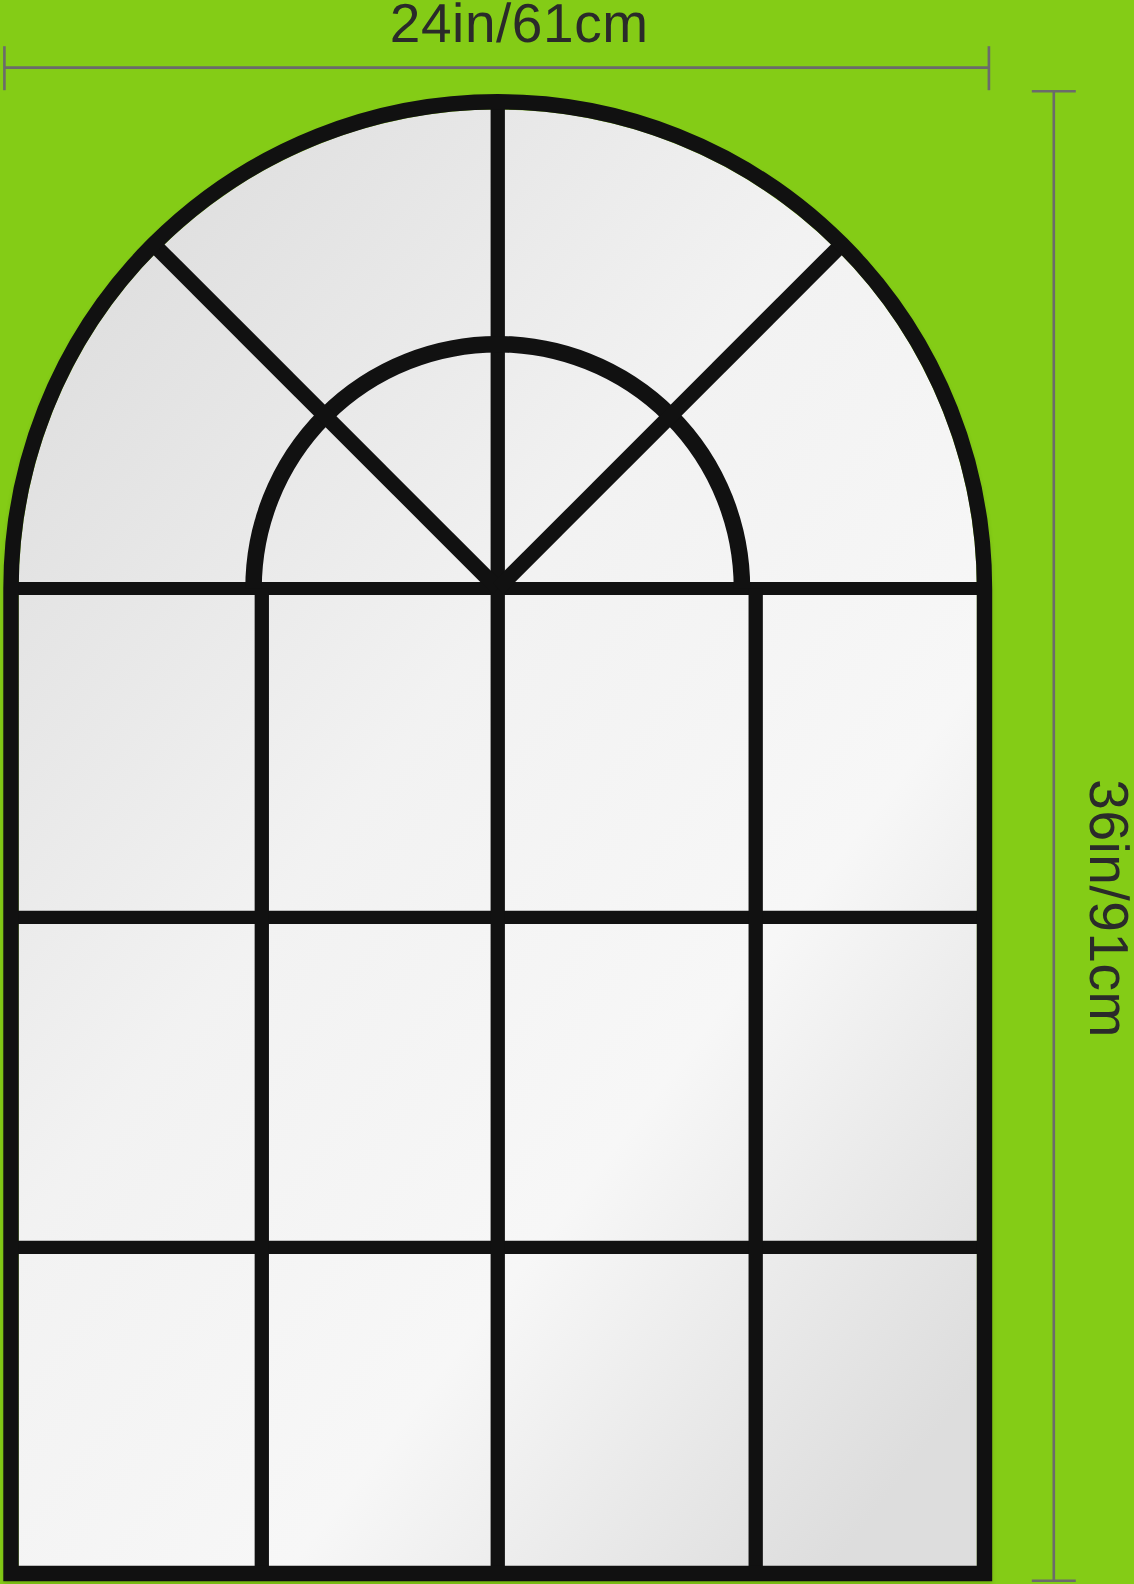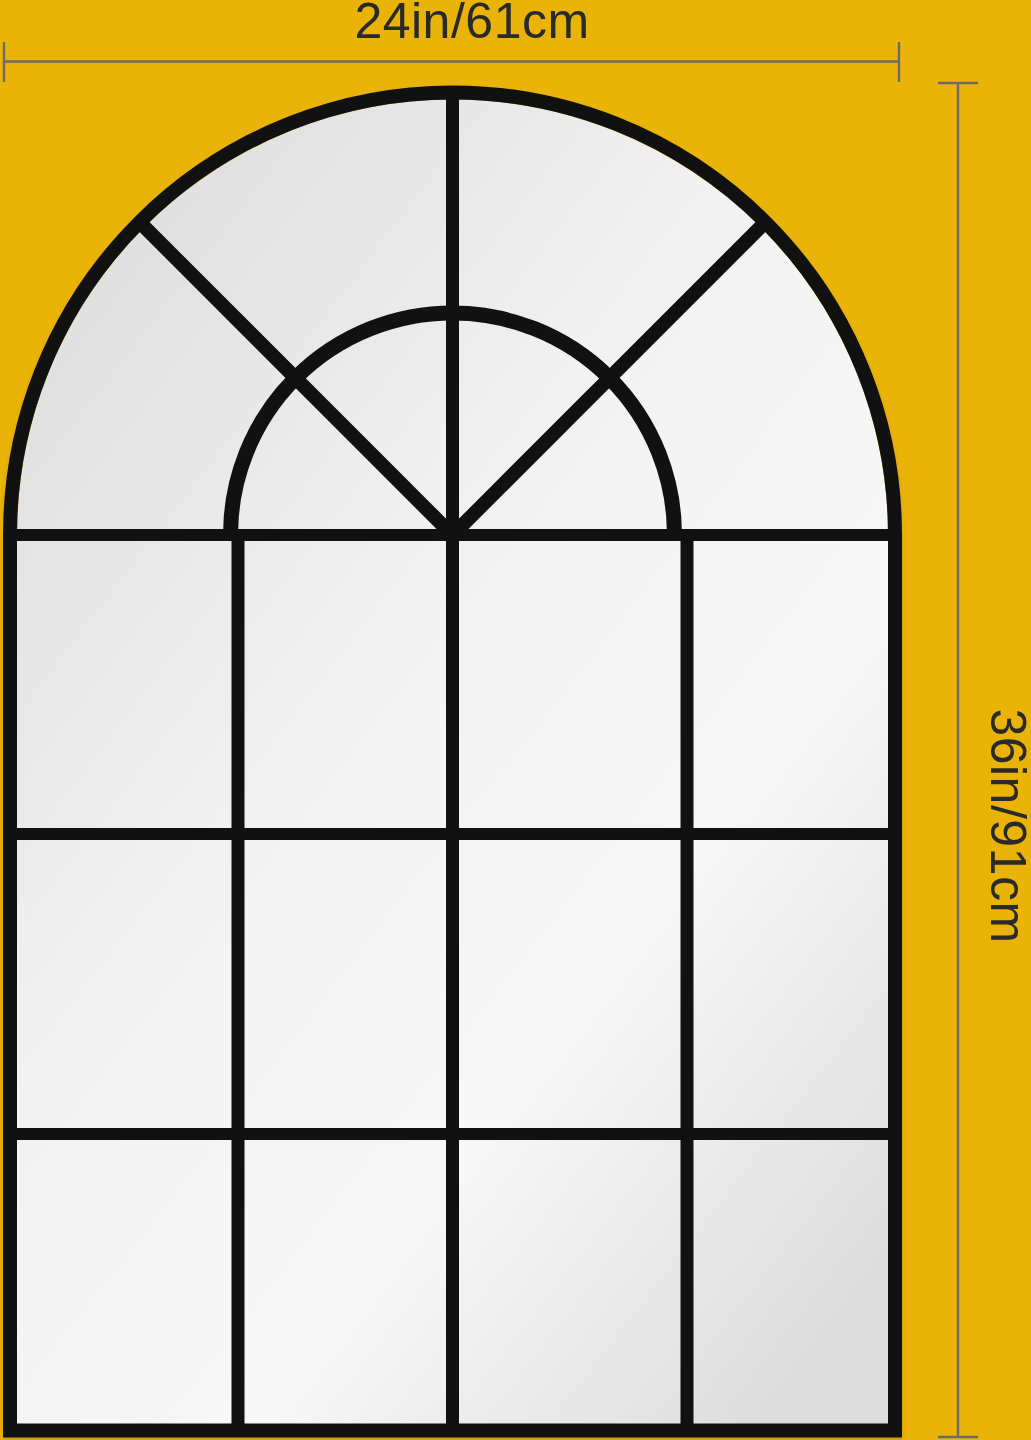--- a/index.html
+++ b/index.html
@@ -5,21 +5,21 @@
   html, body {
     margin: 0;
     padding: 0;
     background: #ffffff;
     font-family: "Liberation Sans", sans-serif;
   }
   .canvas {
     position: relative;
     width: 1031px;
     height: 1440px;
-    background: #eab308;
+    background: #84cc16;
     overflow: hidden;
   }
   .diagram-svg {
     position: absolute;
     left: 0;
     top: 0;
   }
   .dim-label {
     position: absolute;
     color: #2a2a2a;

